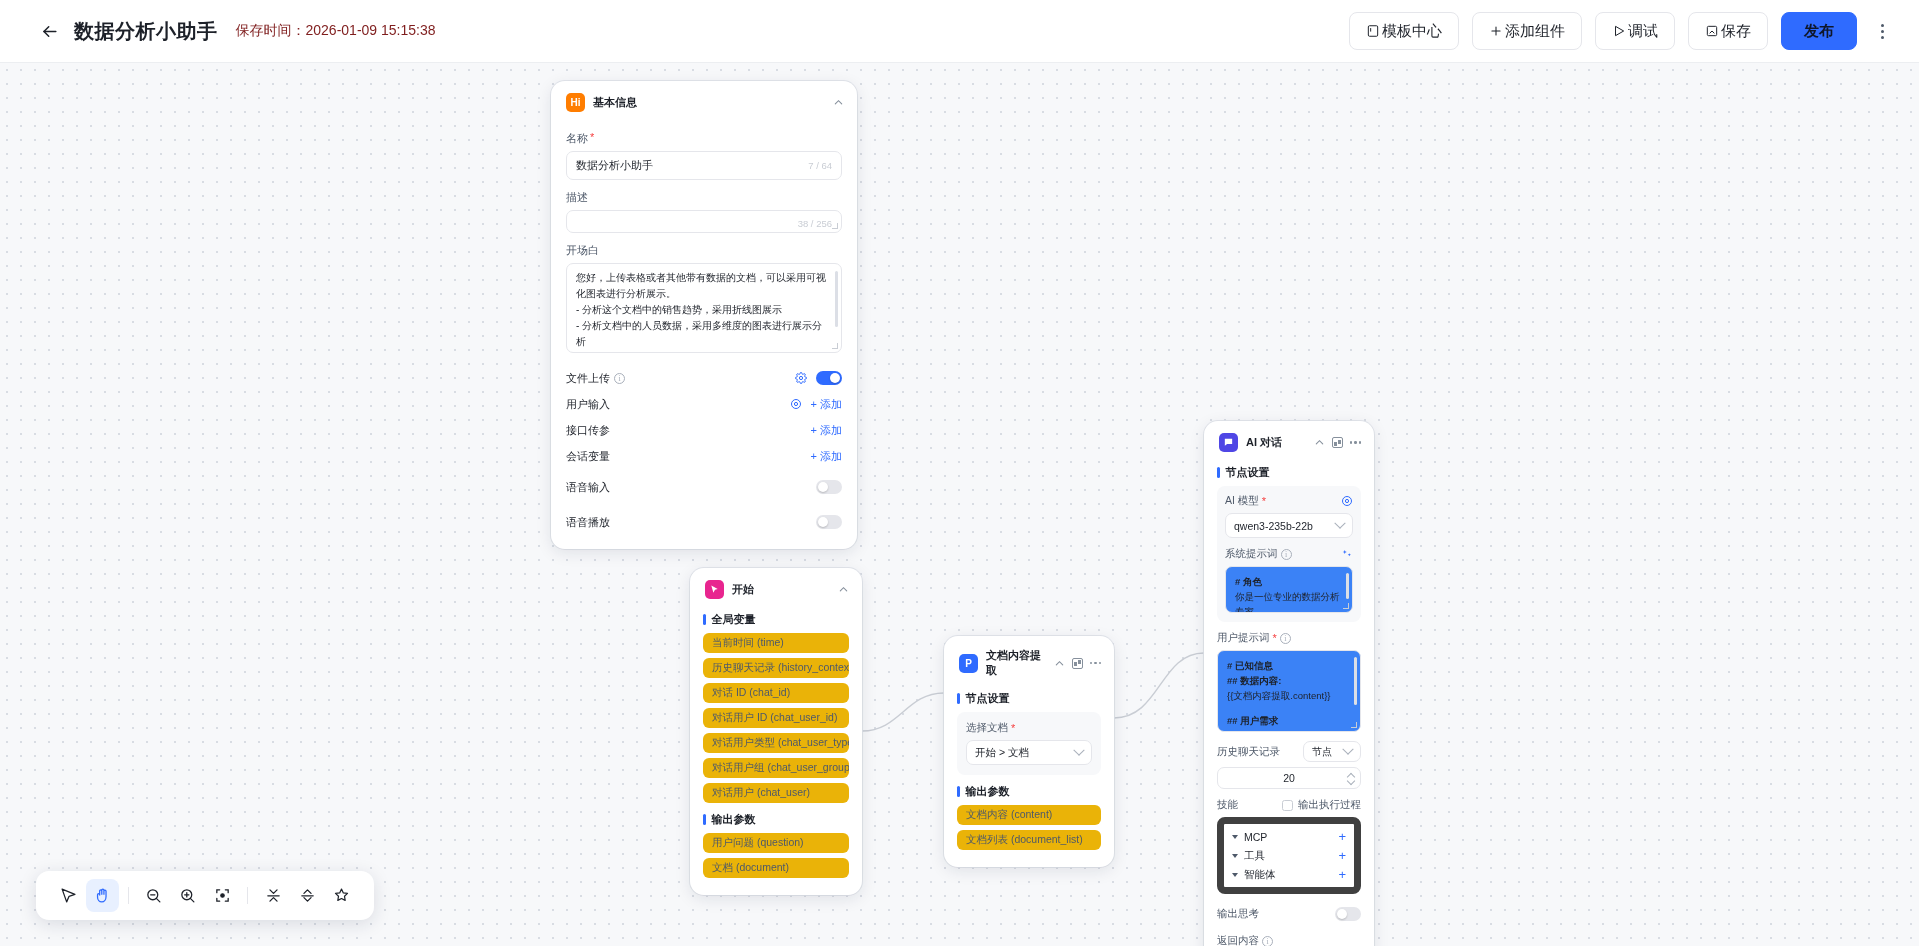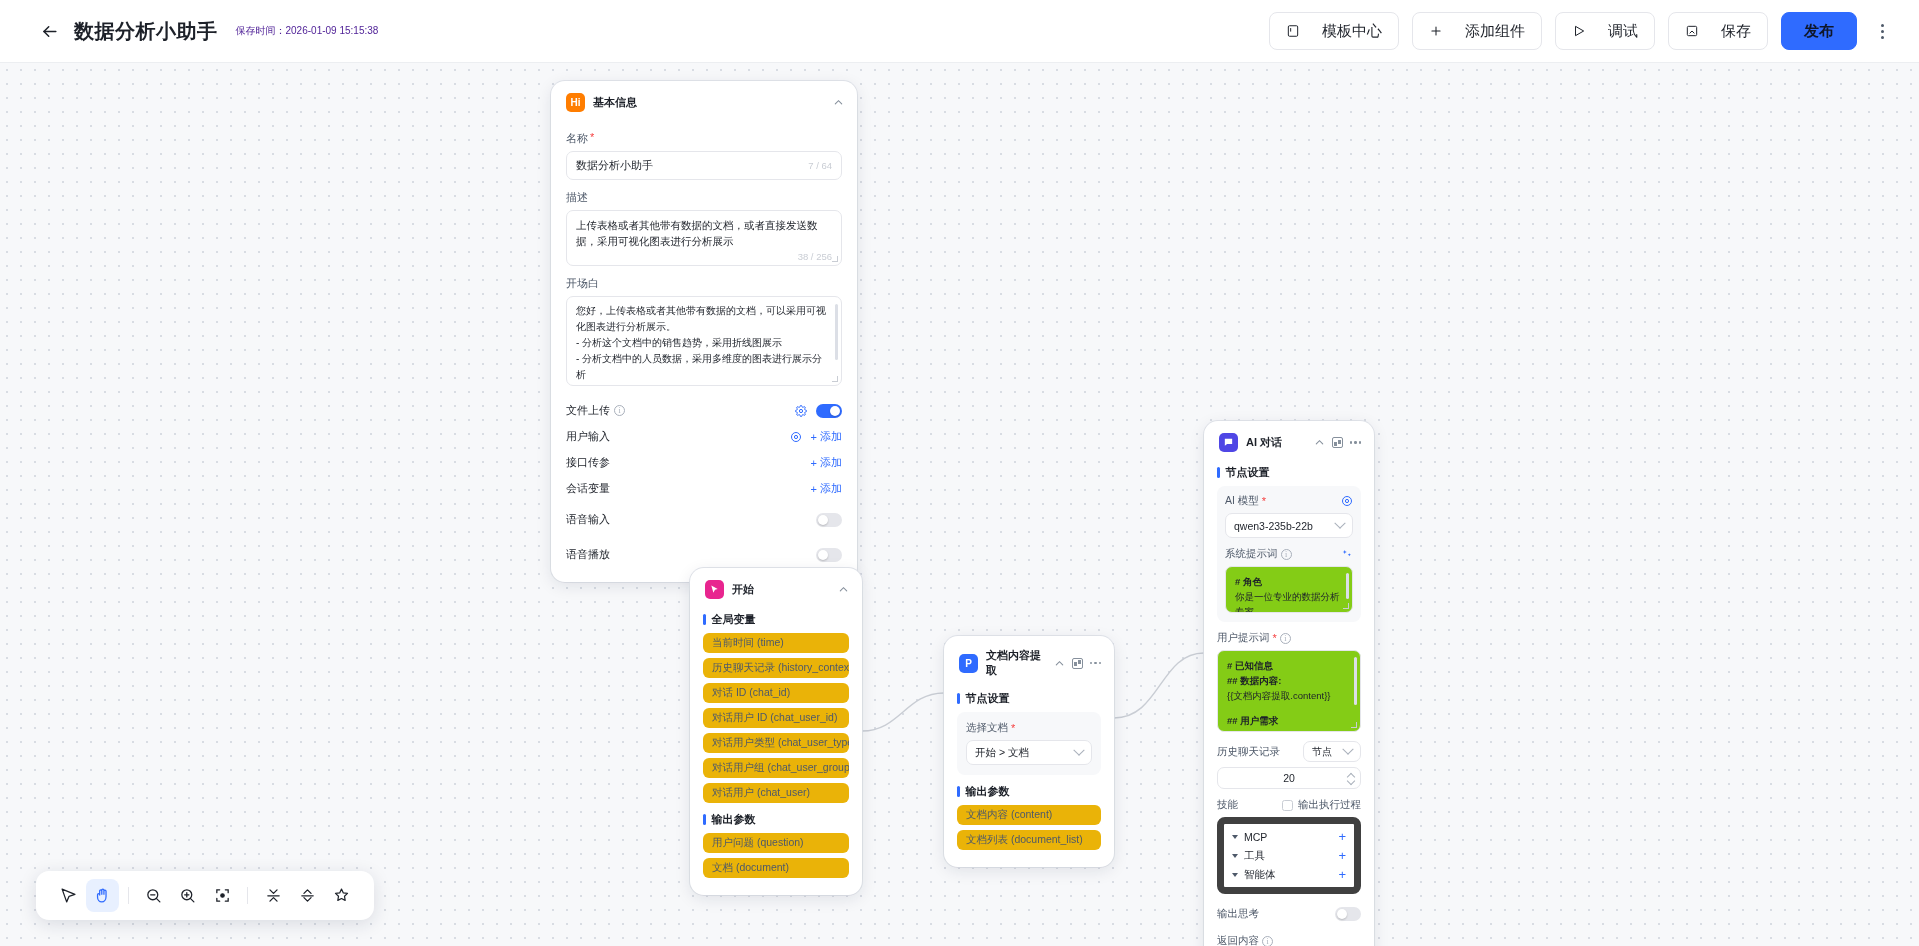--- a/index.html
+++ b/index.html
@@ -18,26 +18,26 @@
   }
   .back-arrow {
     width: 26px; height: 26px; display: flex; align-items: center; justify-content: center;
     cursor: pointer; color: #1d2129; flex: none;
   }
   .app-title {
     font-size: 20px; font-weight: bold; color: #1d2129; margin-left: 12px;
     letter-spacing: .5px; white-space: nowrap;
   }
   .save-time {
-    font-size: 10px; color: #4c1d95; margin-left: 18px; white-space: nowrap;
+    font-size: 14px; color: #7f1d1d; margin-left: 18px; white-space: nowrap;
   }
   .header-spacer { flex: 1; }
   .hbtn {
     height: 38px; border: 1px solid #e5e6eb; border-radius: 8px; background: #fff;
-    display: flex; align-items: center; gap: 22px; padding: 0 16px; margin-left: 13px;
+    display: flex; align-items: center; gap: 2px; padding: 0 16px; margin-left: 13px;
     font-size: 15px; color: #1d2129; cursor: pointer; white-space: nowrap;
   }
   .hbtn.primary {
     background: #2f6bff; border-color: #2f6bff; color: #0f172a; font-weight: bold;
     padding: 0 22px;
   }
   .more-btn {
     width: 30px; height: 38px; margin-left: 10px; display: flex; align-items: center;
     justify-content: center; cursor: pointer; color: #4e5969; font-size: 18px;
     letter-spacing: 0; line-height: 6px;
@@ -172,21 +172,21 @@
            border-bottom: 1.3px solid #a9b0bb; transform: rotate(45deg) translate(-2px,-2px); }
 
   
   #node-ai { left: 1204px; top: 358px; width: 170px; height: 588px; }
   .ai-scroll { padding: 0 13px 12px 13px; position: relative; }
   .mini-label {
     font-size: 10.5px; color: #4e5969; display: flex; align-items: center; gap: 3px;
   }
   .label-row { display: flex; align-items: center; justify-content: space-between; margin: 9px 0 5px; }
   .pta {
-    border: 1px solid #e5e6eb; border-radius: 7px; background: #84cc16; position: relative;
+    border: 1px solid #e5e6eb; border-radius: 7px; background: #3b82f6; position: relative;
     padding: 7px 9px 4px 9px; overflow: hidden;
   }
   .pta .md { font-size: 9.5px; line-height: 1.6; color: #1d2129; }
   .pta .md b { color: #1d2129; }
   .pta .resize {
     position: absolute; right: 3px; bottom: 3px; width: 6px; height: 6px;
     border-right: 1.2px solid #c9cdd4; border-bottom: 1.2px solid #c9cdd4;
   }
   .pta .sbar {
     position: absolute; right: 3px; top: 6px; width: 3px; border-radius: 3px; background: #dcdfe6;
@@ -324,21 +324,20 @@
         </div>
         <div class="inp">
           <span>数据分析小助手</span>
           <span class="cnt">7 / 64</span>
         </div>
 
         <div class="field-label">
           <span>描述</span>
         </div>
         <div class="ta">
-          <div class="txt">上传表格或者其他带有数据的文档，或者直接发送数据，采用可视化图表进行分析展示</div>
           <div class="cnt">38 / 256</div>
           <span class="resize"></span>
         </div>
 
         <div class="field-label">
           <span>开场白</span>
         </div>
         <div class="ta" id="opening-box">
           <div class="txt">您好，上传表格或者其他带有数据的文档，可以采用可视化图表进行分析展示。</div>
           <div class="txt">- 分析这个文档中的销售趋势，采用折线图展示</div>

